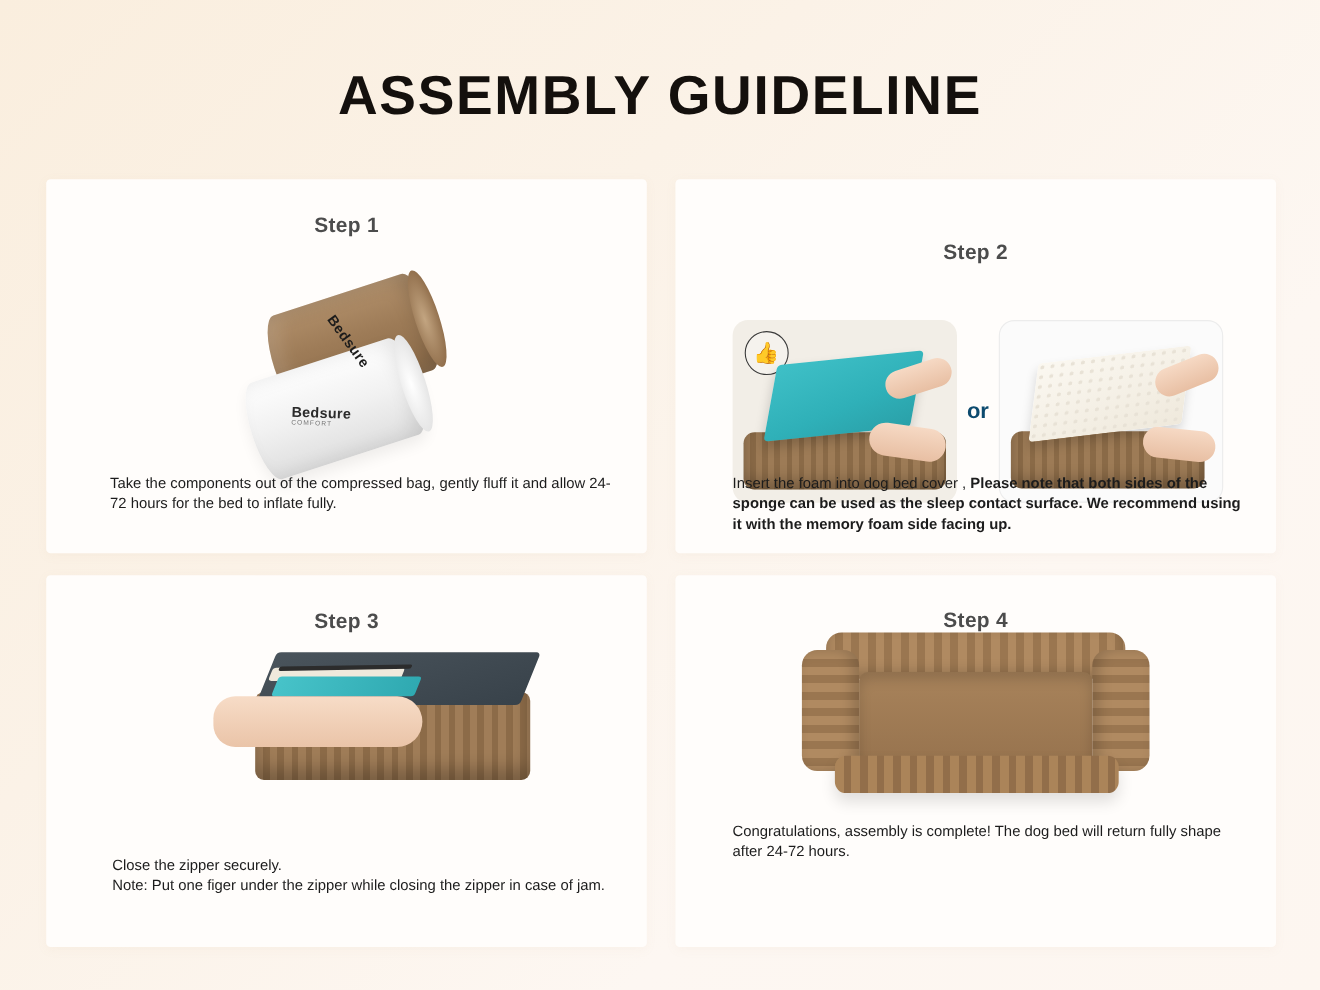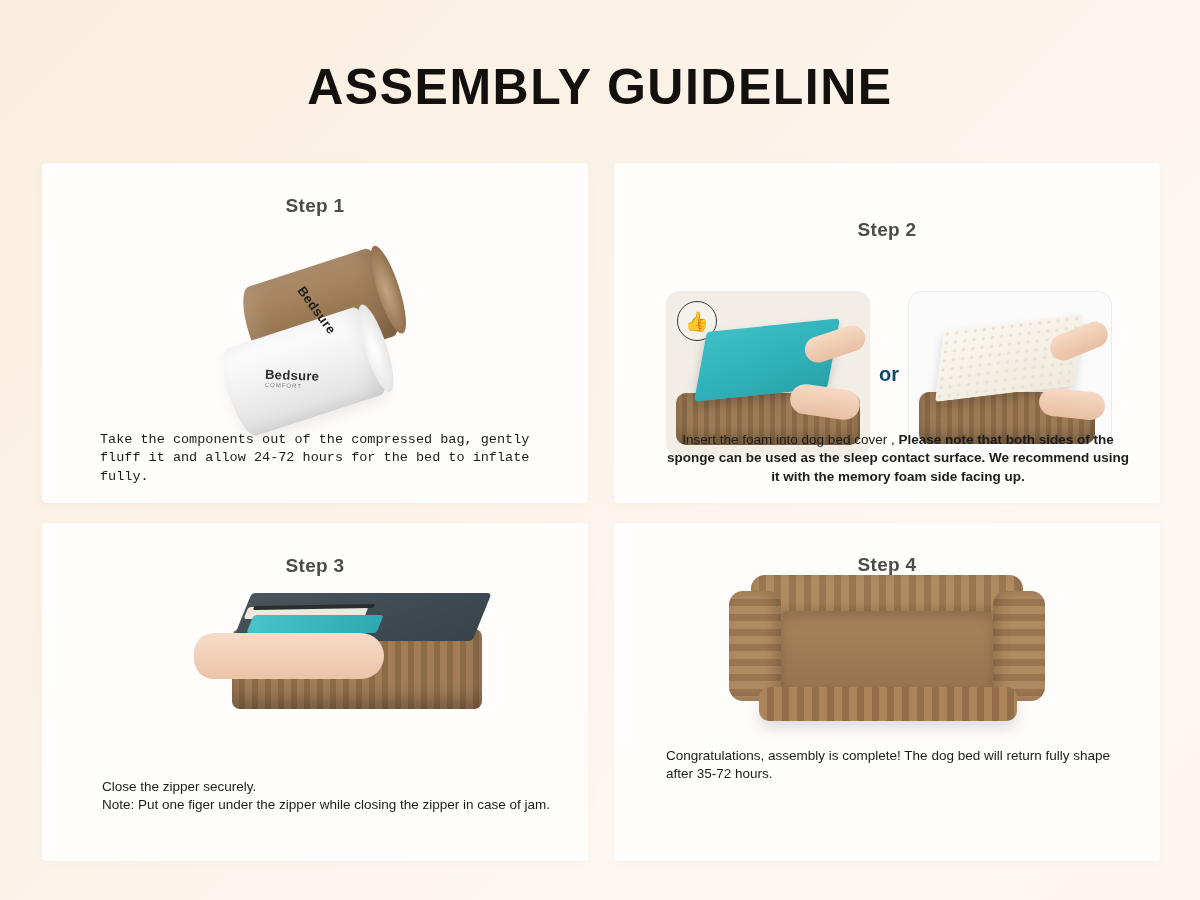--- a/index.html
+++ b/index.html
@@ -65,22 +65,22 @@
   .step-label.s4 { padding-top: 31px; }
 
   .caption {
     position: absolute;
     left: 0;
     right: 0;
     font-size: 13.5px;
     line-height: 1.37;
     color: #1c1c1c;
   }
-  .caption.c1 { top: 268px; left: 58px; right: 20px; font-family: Liberation Mono, monospace; }
-  .caption.c2 { top: 268px; left: 52px; right: 30px; text-align: center; }
+  .caption.c1 { top: 268px; left: 58px; right: 20px; }
+  .caption.c2 { top: 268px; left: 52px; right: 30px; }
   .caption.c3 { top: 222px; left: 60px; right: 10px; margin-top: 33px; }
   .caption.c4 { top: 224px; left: 52px; right: 30px; }
   .caption b { font-weight: 700; }
 
   
   .art {
     position: relative;
     width: 100%;
     height: 190px;
   }
@@ -378,17 +378,17 @@
       <div class="s4art">
         <div class="s4-bed">
           <div class="s4-back"></div>
           <div class="s4-left"></div>
           <div class="s4-right"></div>
           <div class="s4-inner"></div>
           <div class="s4-front"></div>
         </div>
       </div>
 
-      <div class="caption c4">Congratulations, assembly is complete! The dog bed will return fully shape after 35-72 hours.</div>
+      <div class="caption c4">Congratulations, assembly is complete! The dog bed will return fully shape after 24-72 hours.</div>
     </div>
 
   </div>
 </div>
 
 </body></html>

